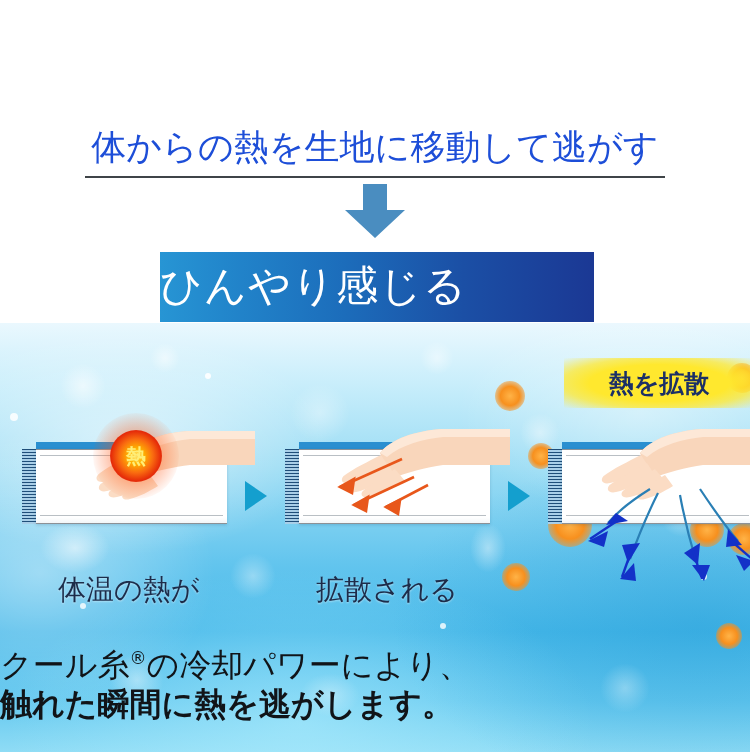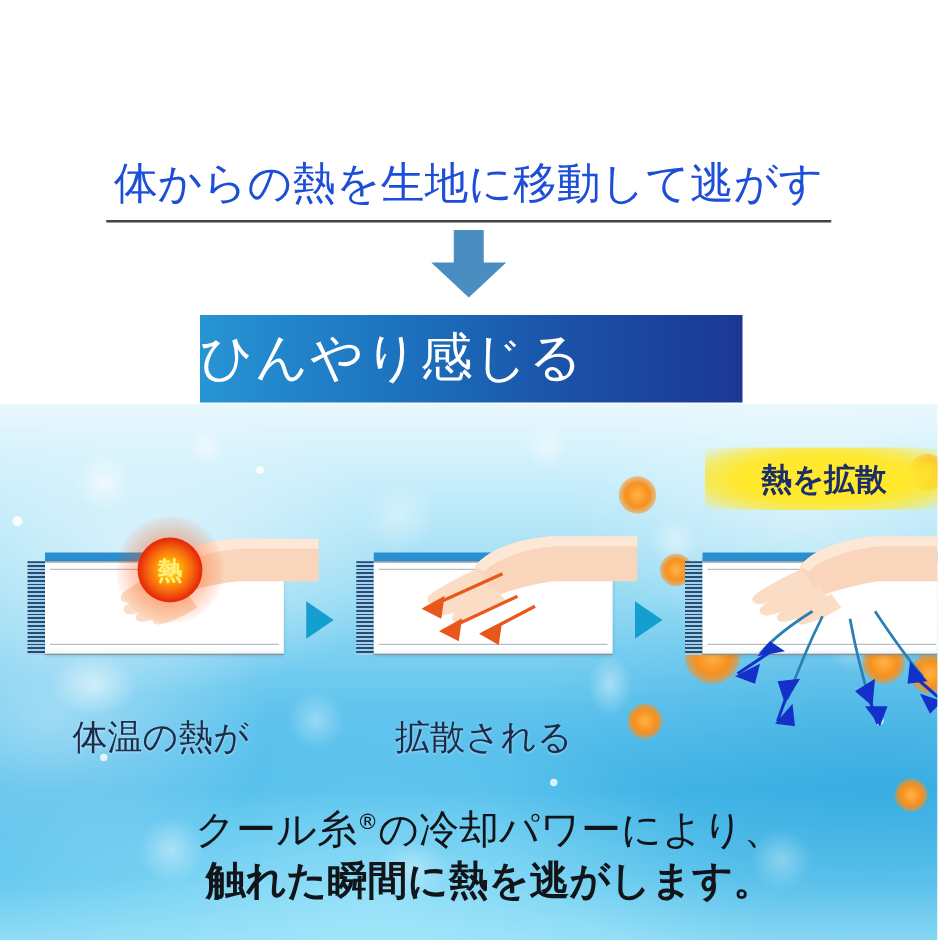--- a/index.html
+++ b/index.html
@@ -127,24 +127,23 @@
     position: absolute;
     display: flex; align-items: center; justify-content: center;
     background: radial-gradient(ellipse at center, #ffe82e 0%, #ffe82e 52%, rgba(255,232,46,0.75) 72%, rgba(255,232,46,0) 100%);
   }
   .diffuse-badge-text {
     font-size: 25px; line-height: 25px; color: #1b2f66; font-weight: 700; white-space: nowrap;
   }
 
   
   .bottom-msg {
-    position: absolute; left: 0; width: 750px; text-align: center;
+    position: absolute; left: 0; width: 750px; text-align: left;
     font-size: 32px; line-height: 44px; color: #111418; font-weight: 400;
     white-space: nowrap;
-    padding-left: 33px;
   }
   .reg-mark { font-size: 17px; vertical-align: super; }
 </style>
 </head>
 <body>
 
 <div id="root">
 
   <div class="top-section">
 

